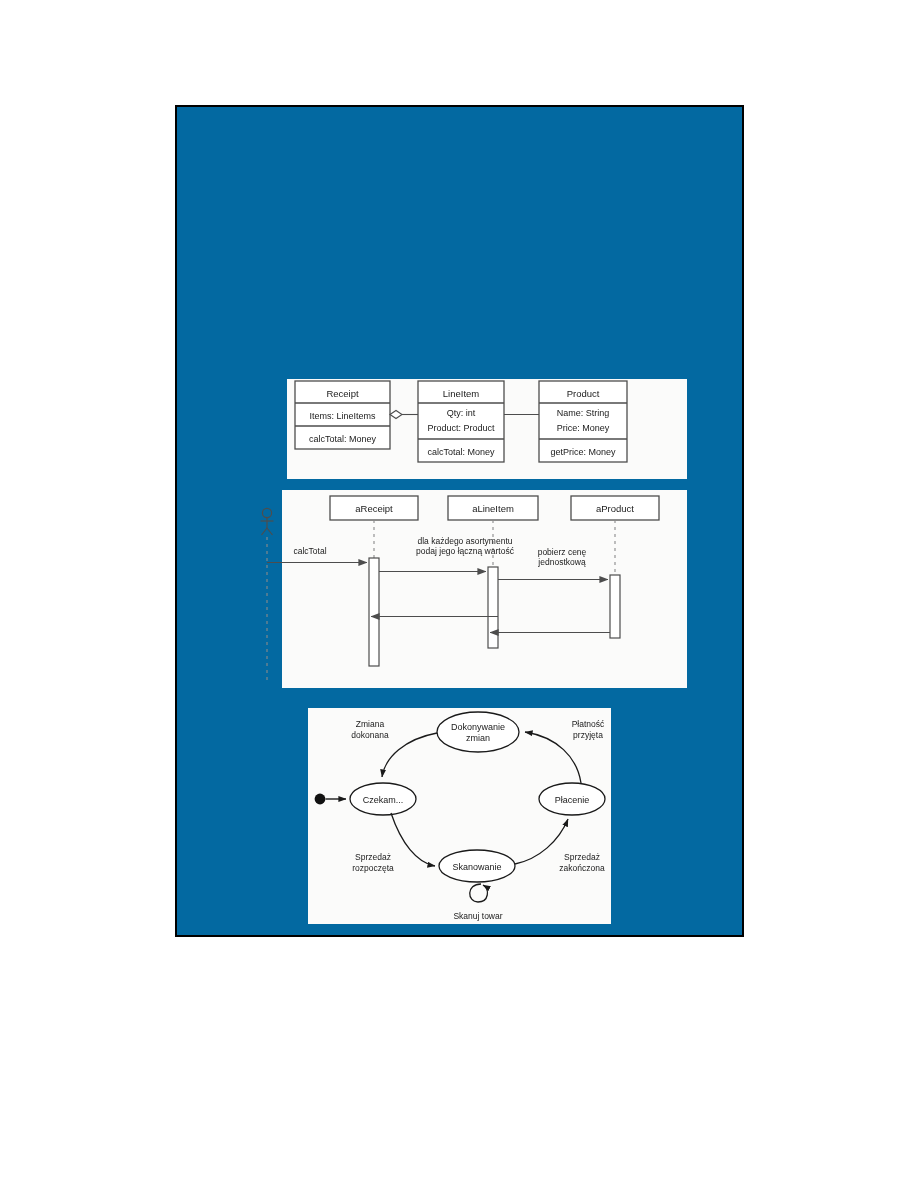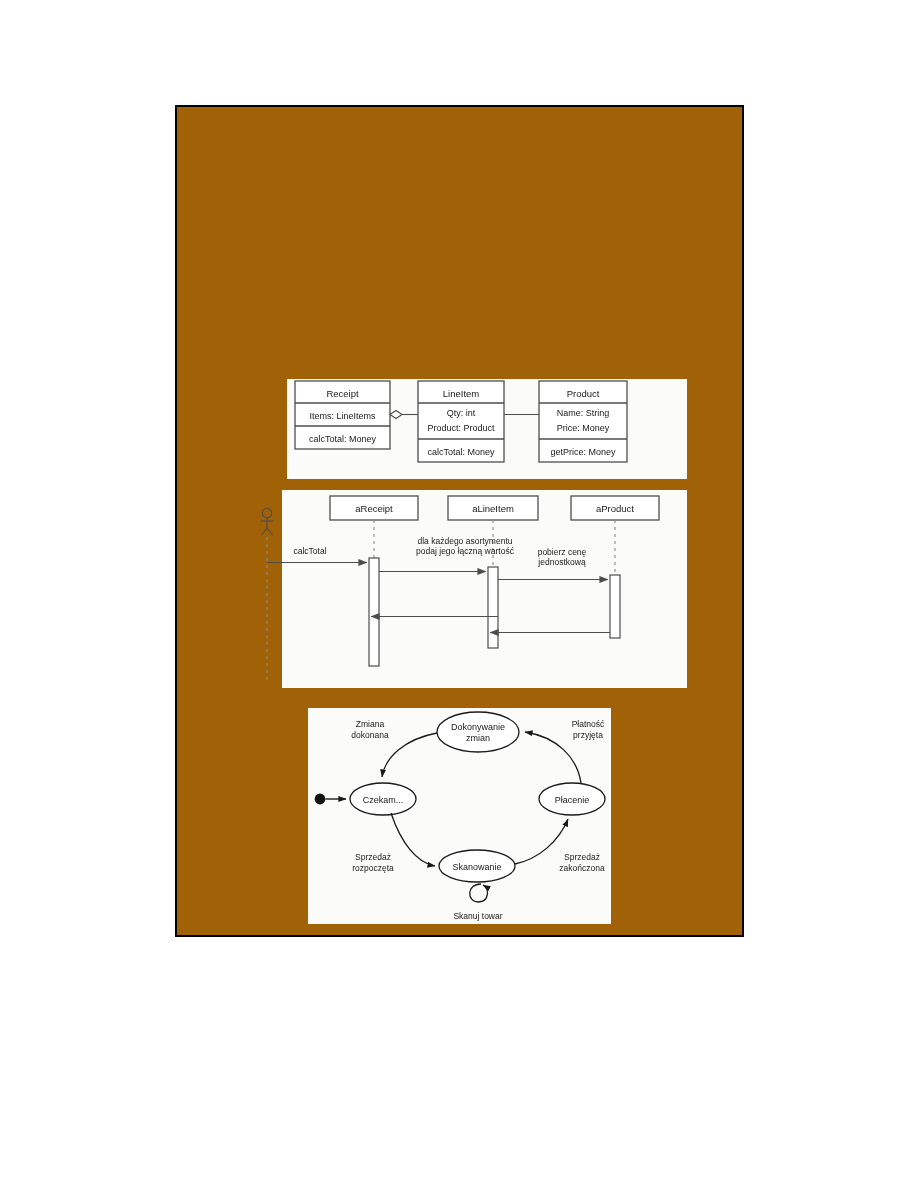--- a/index.html
+++ b/index.html
@@ -14,21 +14,21 @@
     position: relative;
     font-family: "Liberation Sans", sans-serif;
     overflow: hidden;
   }
   #page-sheet {
     position: absolute;
     left: 175px;
     top: 105px;
     width: 569px;
     height: 832px;
-    background: #a16207;
+    background: #0369a1;
     border: 2px solid #000000;
     box-sizing: border-box;
   }
   .diagram-canvas {
     position: absolute;
     left: 0;
     top: 0;
   }
 </style>
 </head>

